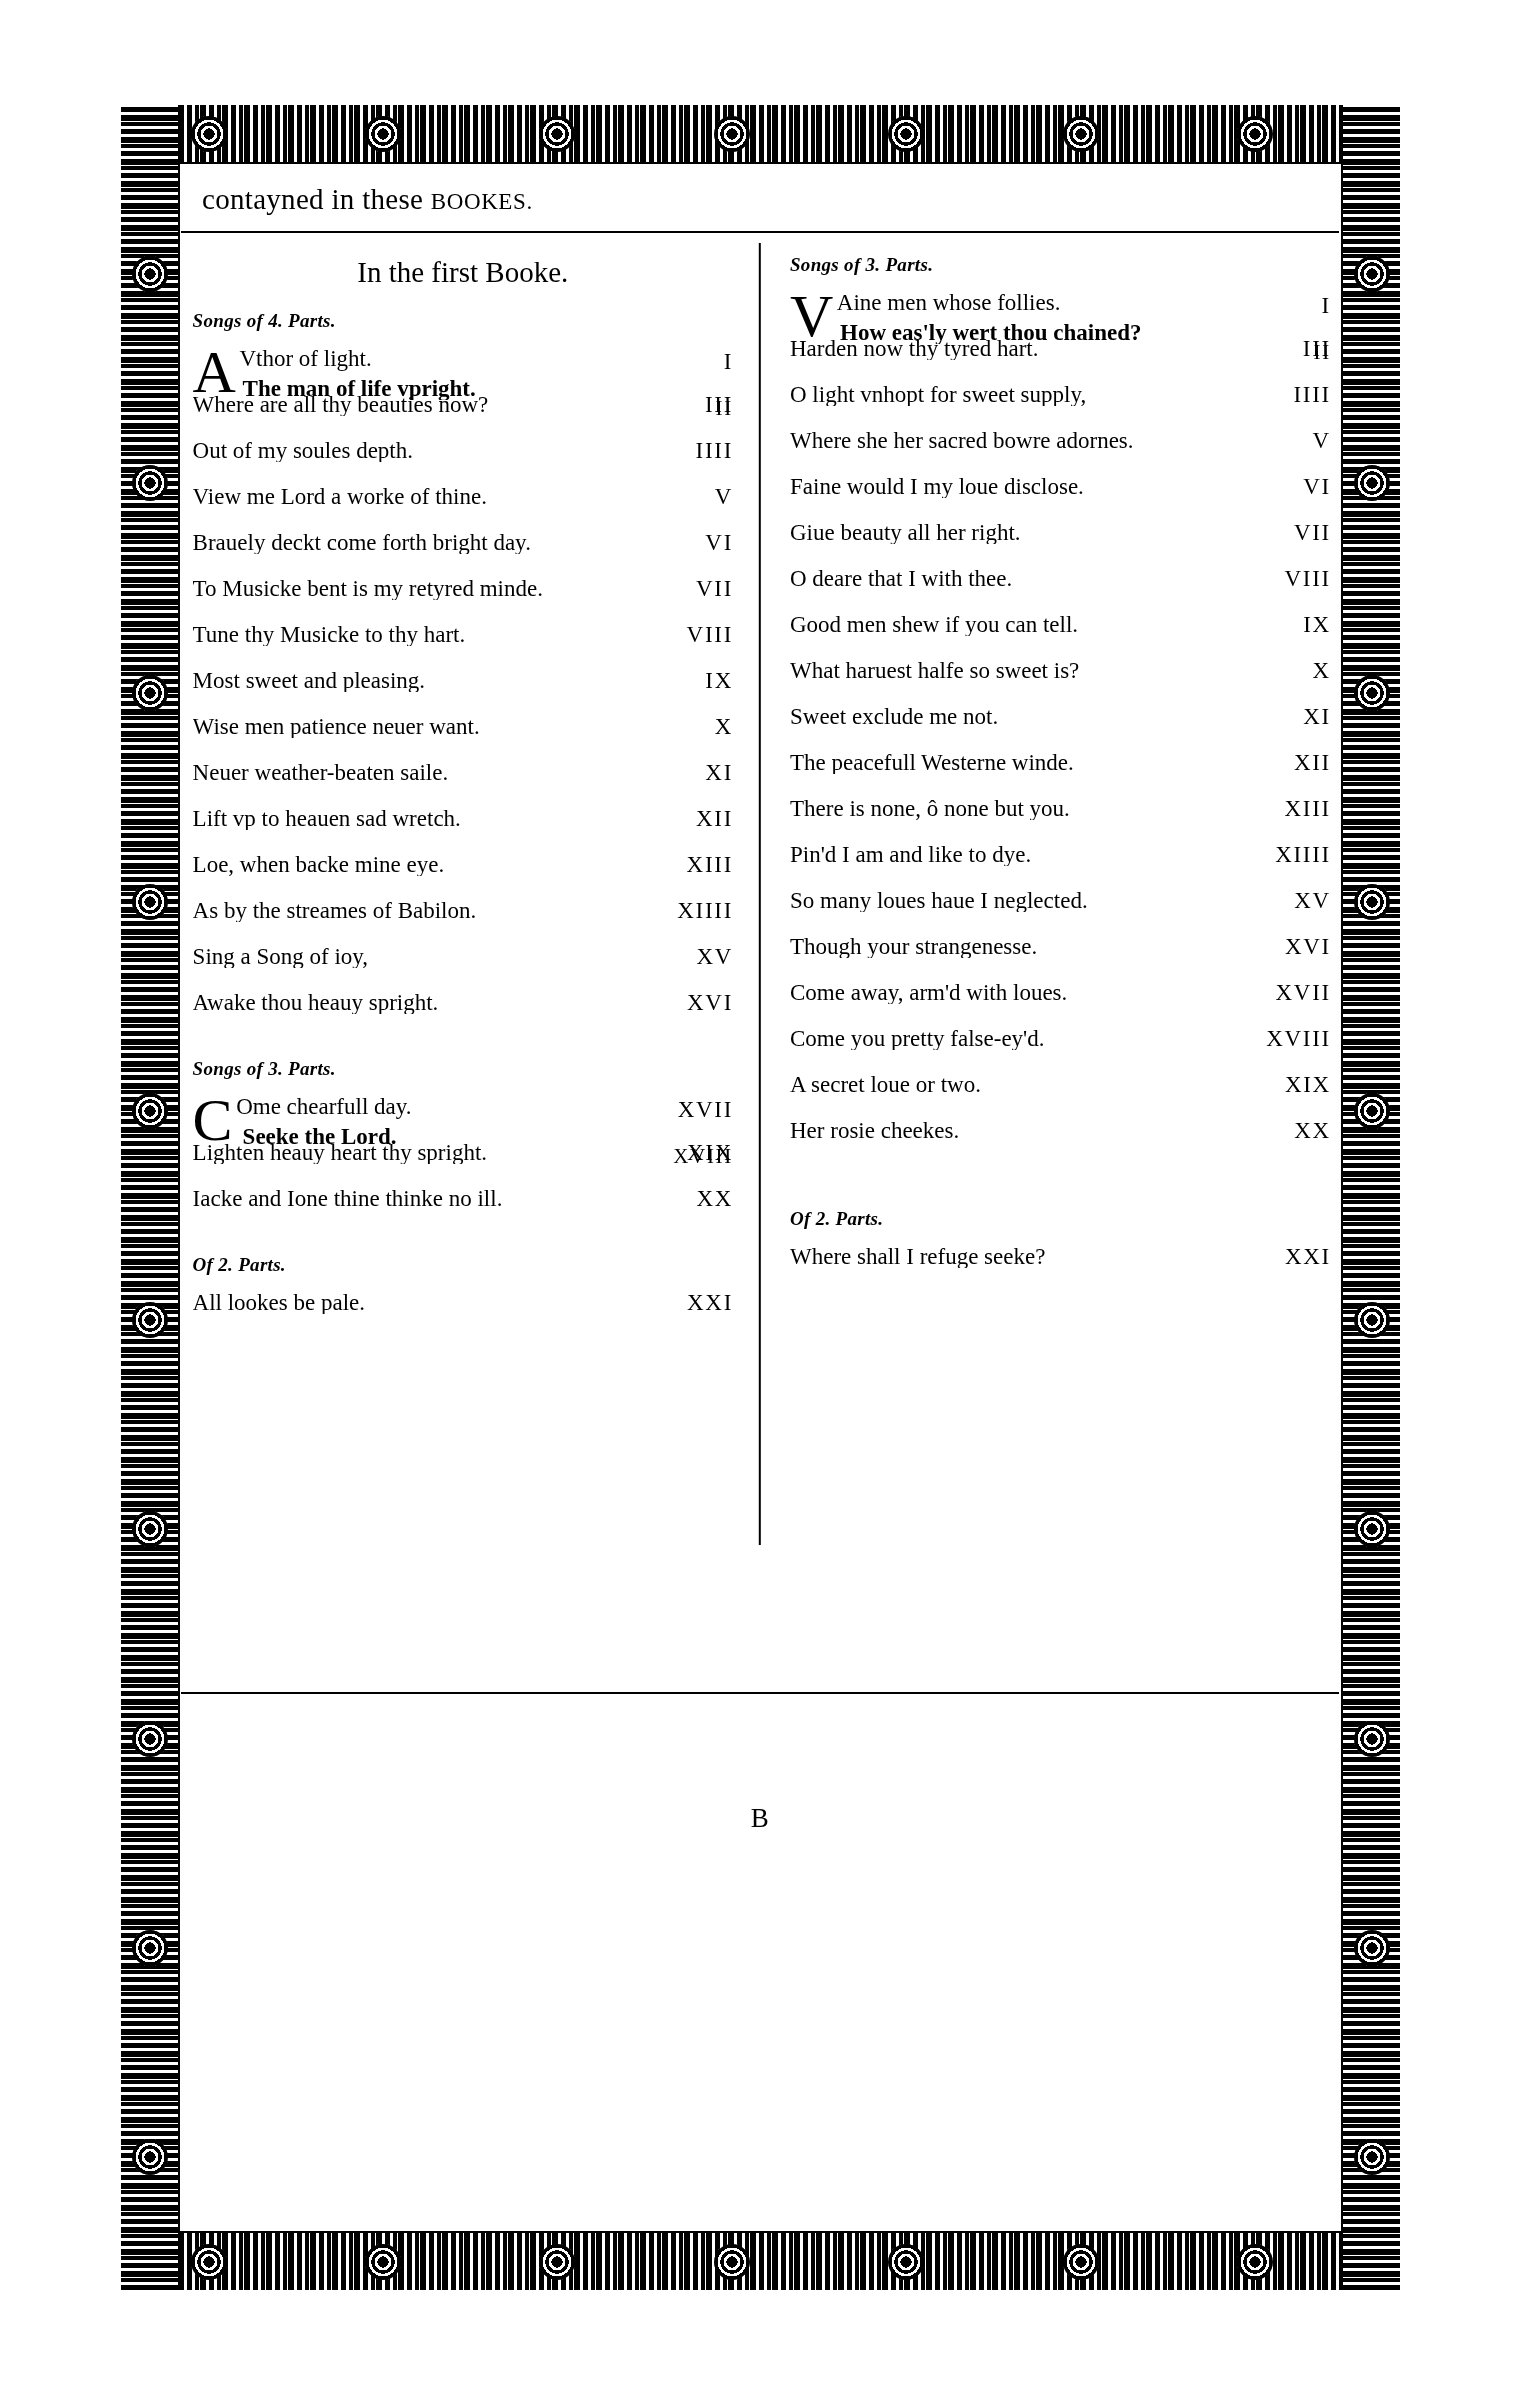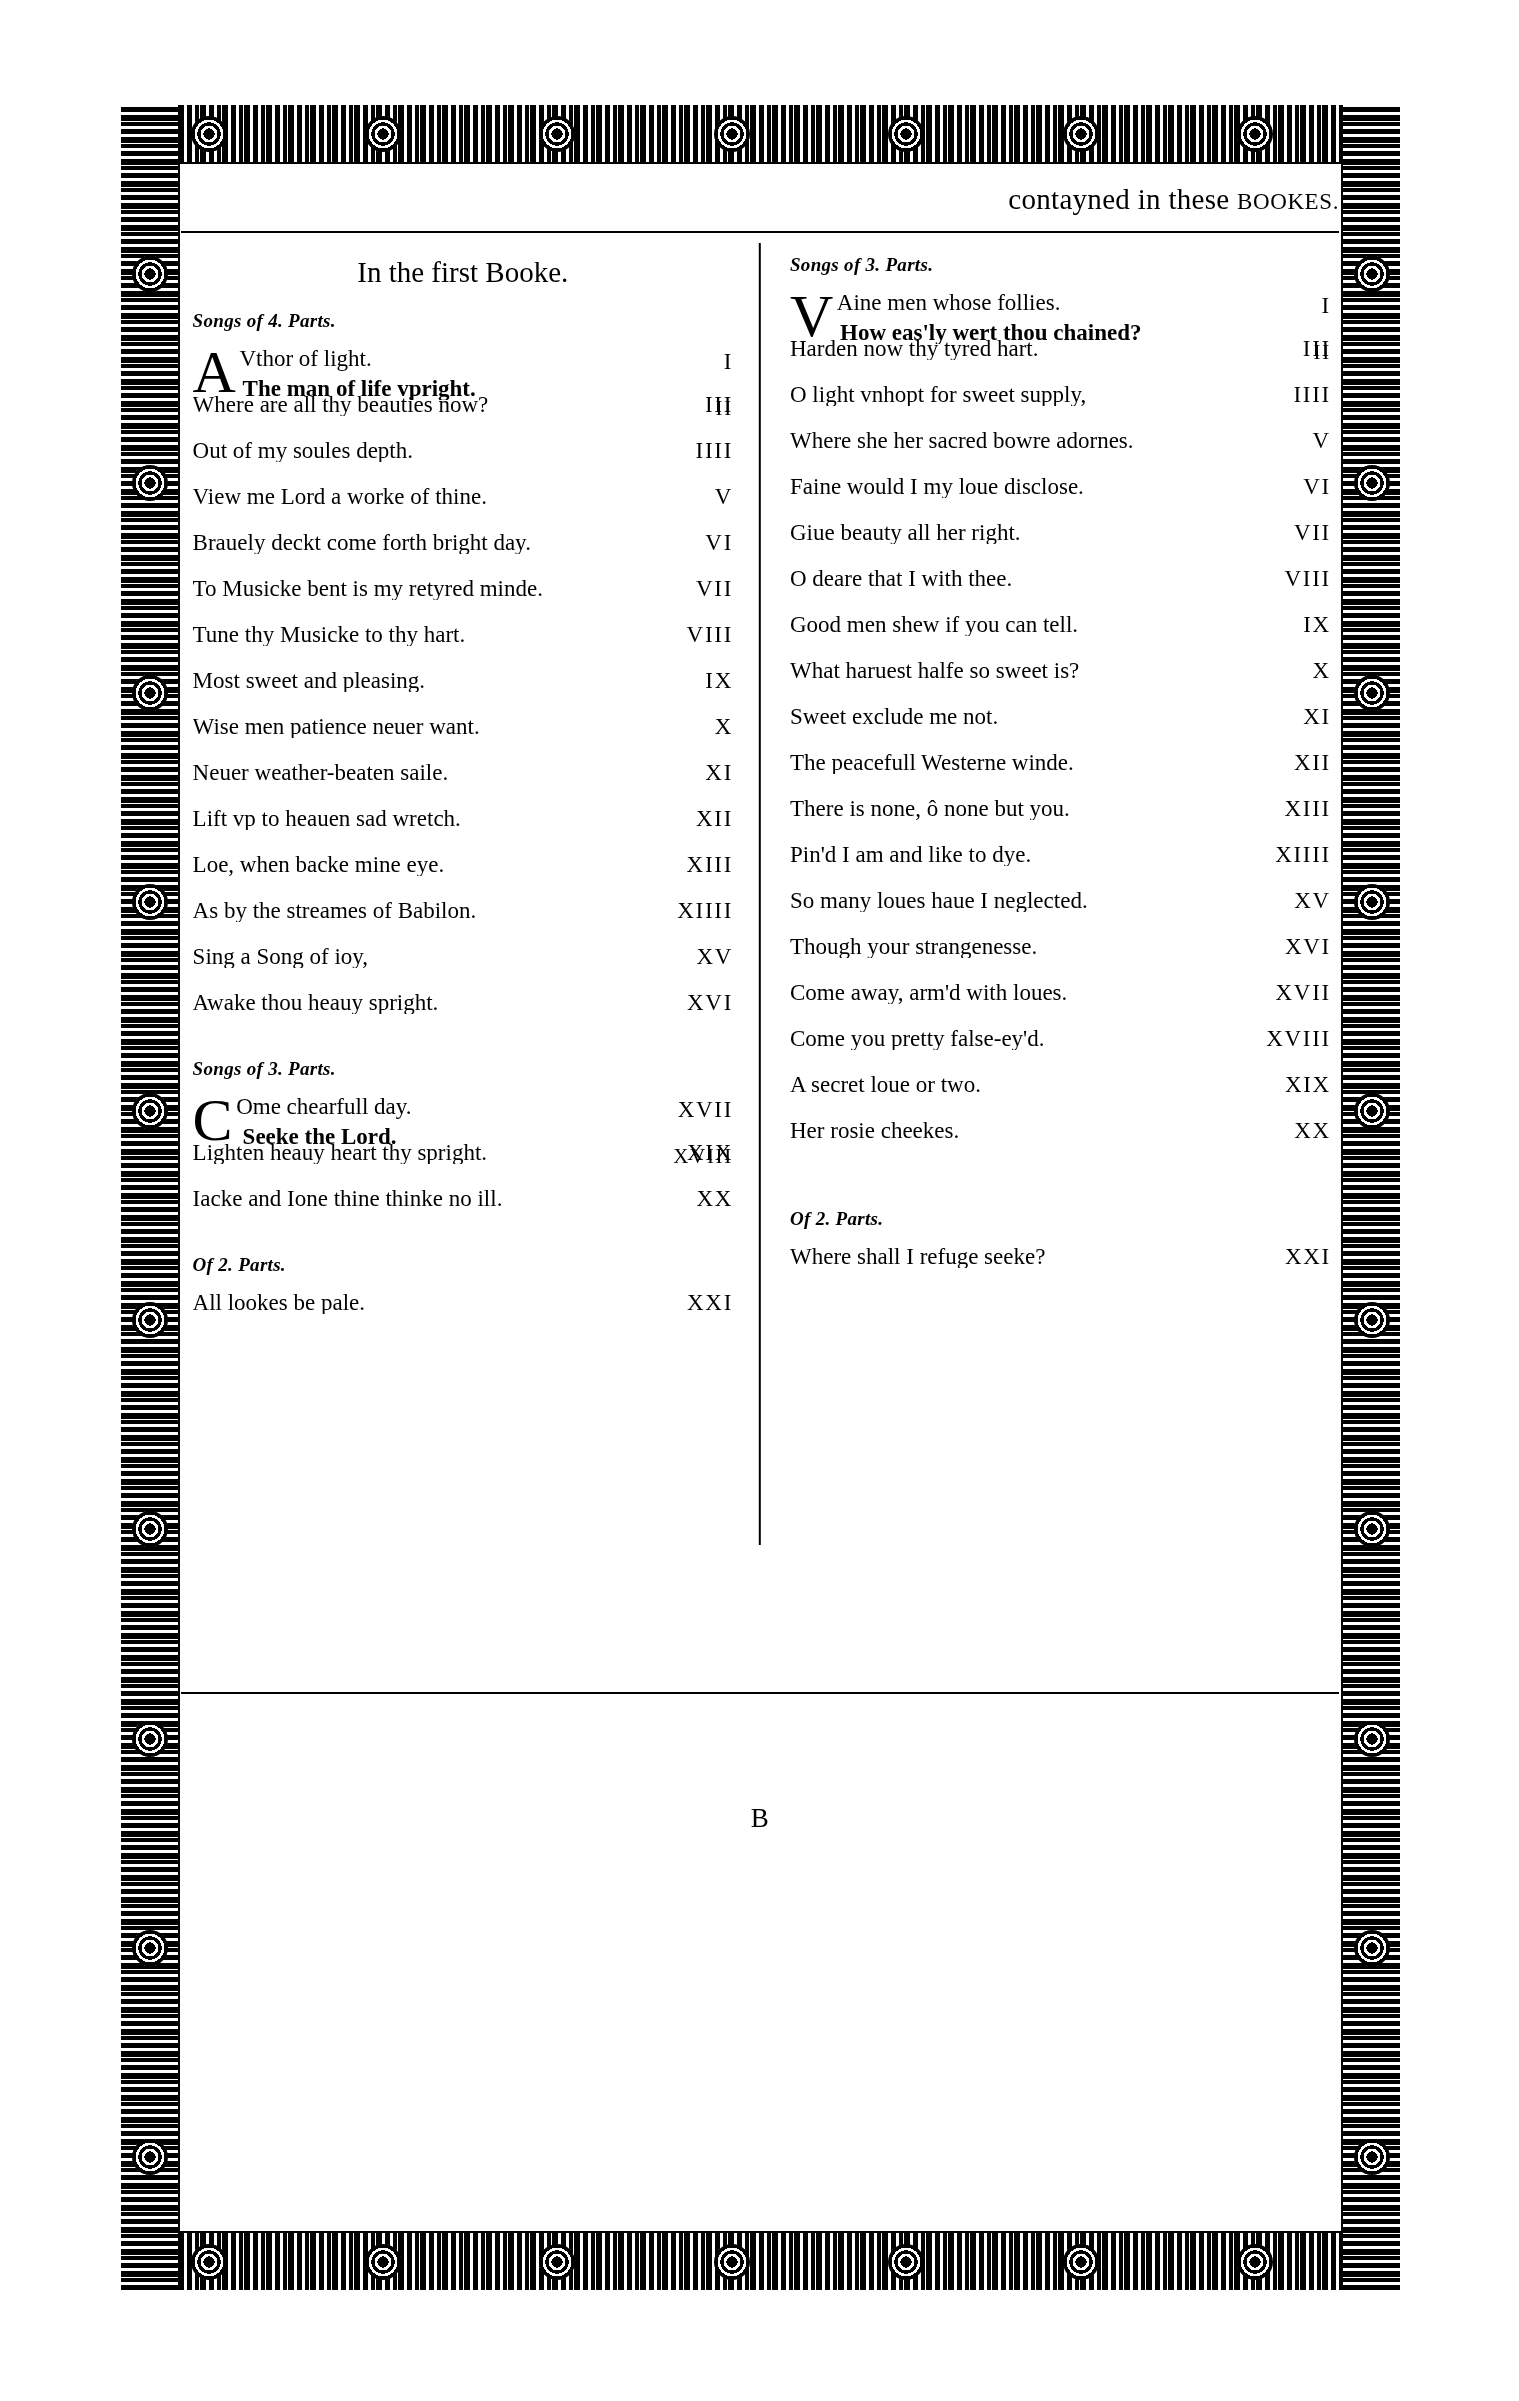--- a/index.html
+++ b/index.html
@@ -122,21 +122,21 @@
 
   .title {
     text-align: center;
     font-size: 57px;
     letter-spacing: 1.2px;
     margin-top: 42px;
     white-space: nowrap;
     font-family: "Liberation Serif", serif;
   }
   .subtitle {
-    text-align: right;
+    text-align: left;
     font-size: 29px;
     margin-top: 10.5px;
     letter-spacing: 0.3px;
     padding-left: 21px;
   }
   .subtitle .sc { font-size: 23px; letter-spacing: 0.6px; }
 
   .rule {
     height: 2.3px;
     background: #000;

